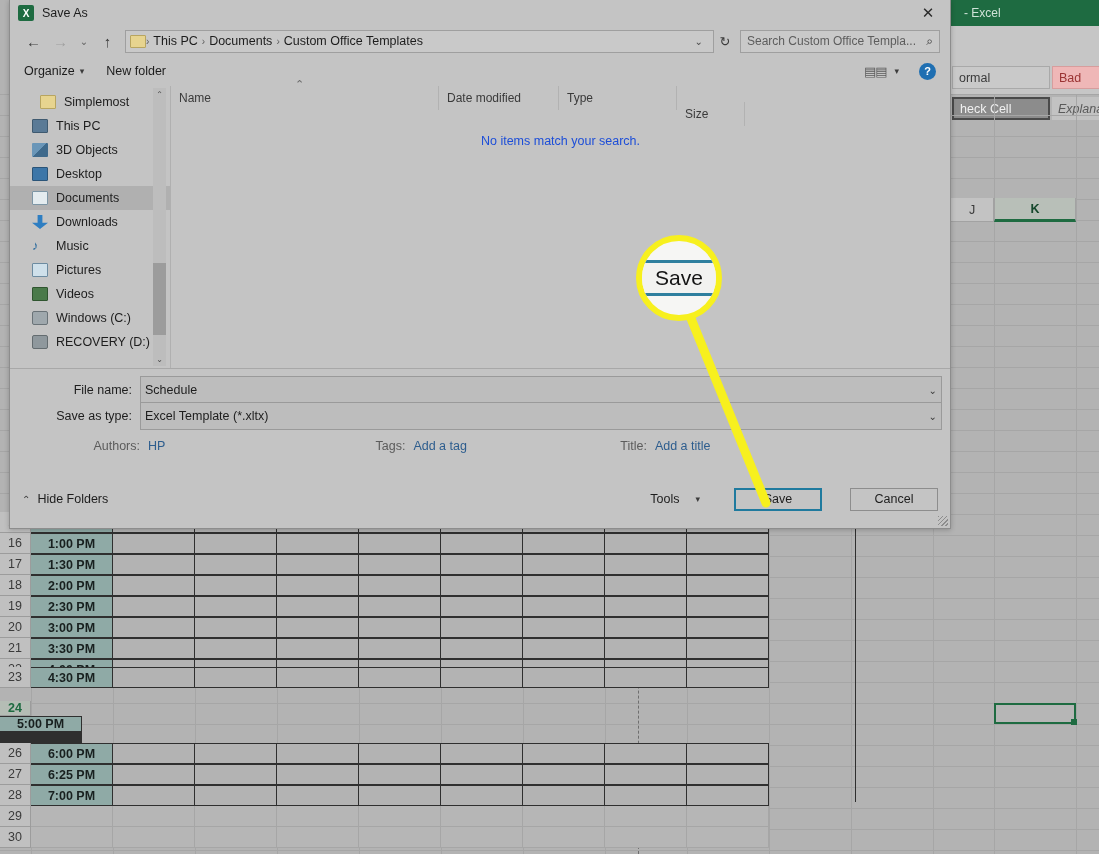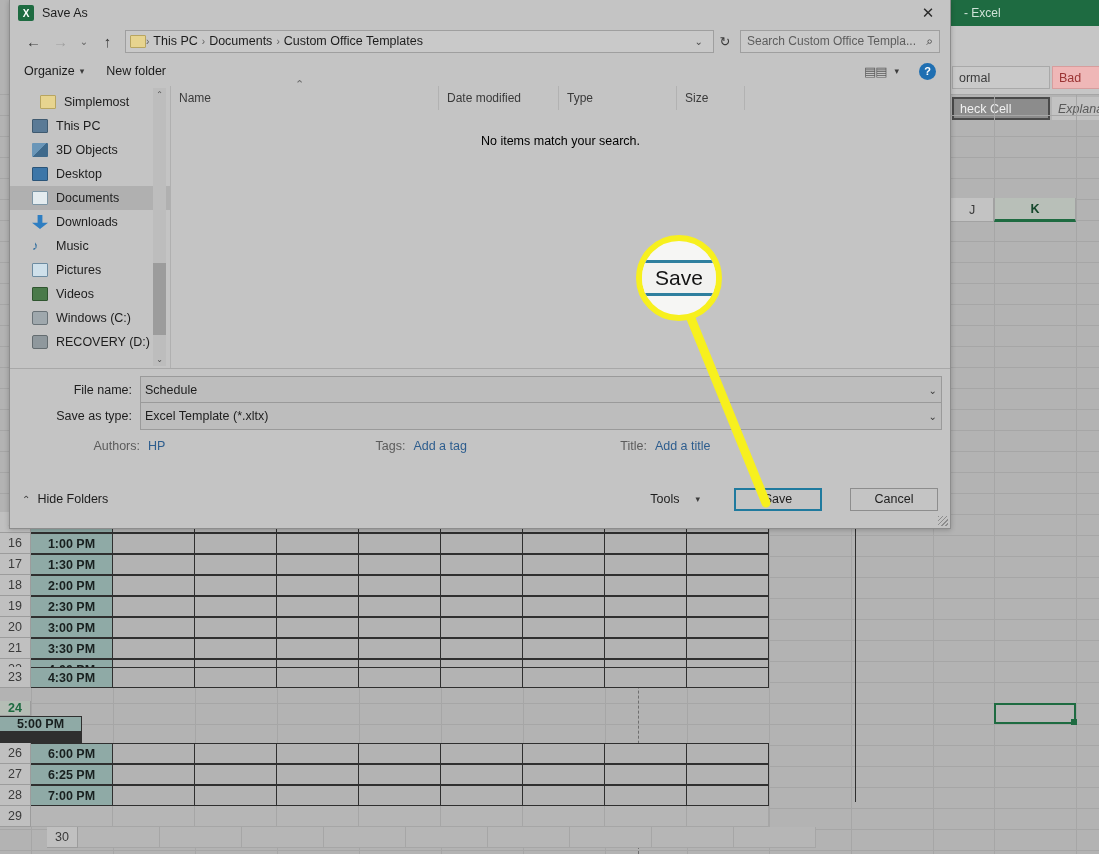--- a/index.html
+++ b/index.html
@@ -154,21 +154,21 @@
 
   .side-scroll { position: absolute; right: 4px; top: 2px; width: 13px; height: 278px; background: #bdbdbd; }
   .ss-arrow { height: 13px; display: flex; align-items: center; justify-content: center; font-size: 8px; color: #4a4a4a; }
   .ss-thumb { position: absolute; left: 0; top: 175px; width: 13px; height: 72px; background: #9c9c9c; }
 
   .filelist { flex: 1; position: relative; border-left: 1px solid #b0b0b0; }
   .fl-head { display: flex; height: 24px; position: relative; }
   .fl-col { font-size: 12px; color: #3a3a3a; display: flex; align-items: center; padding-left: 8px;
             border-right: 1px solid #b2b2b2; height: 24px; }
   .sort-caret { position: absolute; left: 124px; top: -8px; font-size: 11px; color: #6a6a6a; }
-  .fl-empty { text-align: center; font-size: 12.5px; color: #000000; margin-top: 24px; }
+  .fl-empty { text-align: center; font-size: 12.5px; color: #1d4ed8; margin-top: 24px; }
 
   
   .form-zone { border-top: 1px solid #a8a8a8; padding-top: 10px; }
   .form-row { display: flex; align-items: center; height: 22px; margin-bottom: 4px; padding-right: 8px; }
   .form-label { width: 130px; text-align: right; font-size: 12.5px; color: #1d1d1d; padding-right: 8px; }
   .combo {
     flex: 1; height: 28px; background: #bdbdbd; border: 1px solid #9a9a9a;
     display: flex; align-items: center; padding: 0 4px; font-size: 12.5px; color: #1d1d1d;
   }
   .combo-caret { margin-left: auto; font-size: 10px; color: #3b3b3b; }
@@ -454,21 +454,21 @@
           <div class="emptycell" style="width: 82px;"></div>
           <div class="emptycell" style="width: 82px;"></div>
           <div class="emptycell" style="width: 82px;"></div>
           <div class="emptycell" style="width: 82px;"></div>
           <div class="emptycell" style="width: 82px;"></div>
           <div class="emptycell" style="width: 82px;"></div>
           <div class="emptycell" style="width: 82px;"></div>
           <div class="emptycell" style="width: 82px;"></div>
           <div class="emptycell" style="width: 82px;"></div>
         </div>
-        <div class="emptyrow" style="top: 315px; padding-left: 47px;">
+        <div class="emptyrow" style="top: 315px;">
           <div class="rowhdr">30</div>
           <div class="emptycell" style="width: 82px;"></div>
           <div class="emptycell" style="width: 82px;"></div>
           <div class="emptycell" style="width: 82px;"></div>
           <div class="emptycell" style="width: 82px;"></div>
           <div class="emptycell" style="width: 82px;"></div>
           <div class="emptycell" style="width: 82px;"></div>
           <div class="emptycell" style="width: 82px;"></div>
           <div class="emptycell" style="width: 82px;"></div>
           <div class="emptycell" style="width: 82px;"></div>
@@ -577,21 +577,21 @@
           <div class="ss-thumb"></div>
           <div class="ss-arrow" style="position:absolute;bottom:0;left:0;width:13px">⌄</div>
         </div>
       </div>
 
       <div class="filelist">
         <div class="fl-head" id="flHead">
           <div class="fl-col" style="width: 268px;">Name</div>
             <div class="fl-col" style="width: 120px;">Date modified</div>
             <div class="fl-col" style="width: 118px;">Type</div>
-            <div class="fl-col" style="width: 68px;">Size</div>
+            <div class="fl-col" style="width: 68px; margin-top: 16px;">Size</div>
             <span class="sort-caret">⌃</span>
         </div>
         <div class="fl-empty">No items match your search.</div>
       </div>
     </div>
 
     <div class="form-zone">
       <div class="form-row">
         <div class="form-label">File name:</div>
         <div class="combo">

